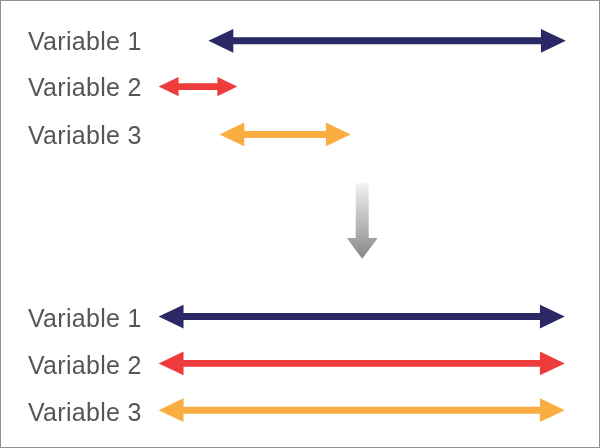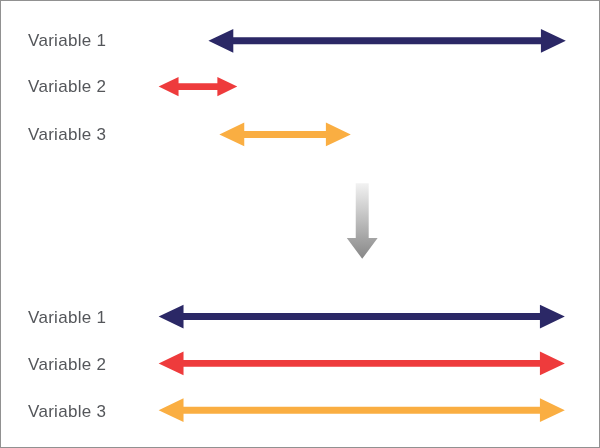--- a/index.html
+++ b/index.html
@@ -15,21 +15,21 @@
     box-sizing: border-box;
     border: 1px solid #919191;
     background: #ffffff;
     overflow: hidden;
   }
   .lbl {
     position: absolute;
     left: 27px;
     height: 20px;
     line-height: 20px;
-    font-size: 17px;
+    font-size: 25px;
     letter-spacing: 0.3px;
     color: #54565A;
     white-space: nowrap;
   }
   
   .lbl-b1 { top: 30px; }
   .lbl-b2 { top: 76px; }
   .lbl-b3 { top: 124px; }
   .lbl-a1 { top: 307px; }
   .lbl-a2 { top: 354px; }

